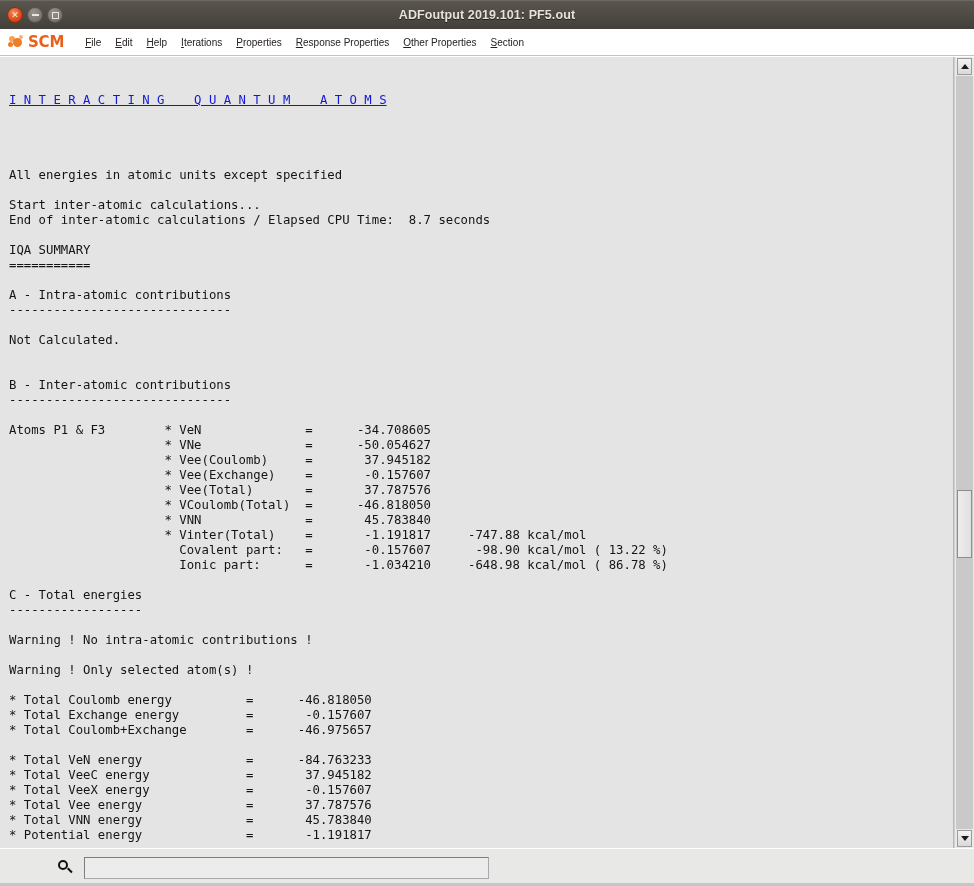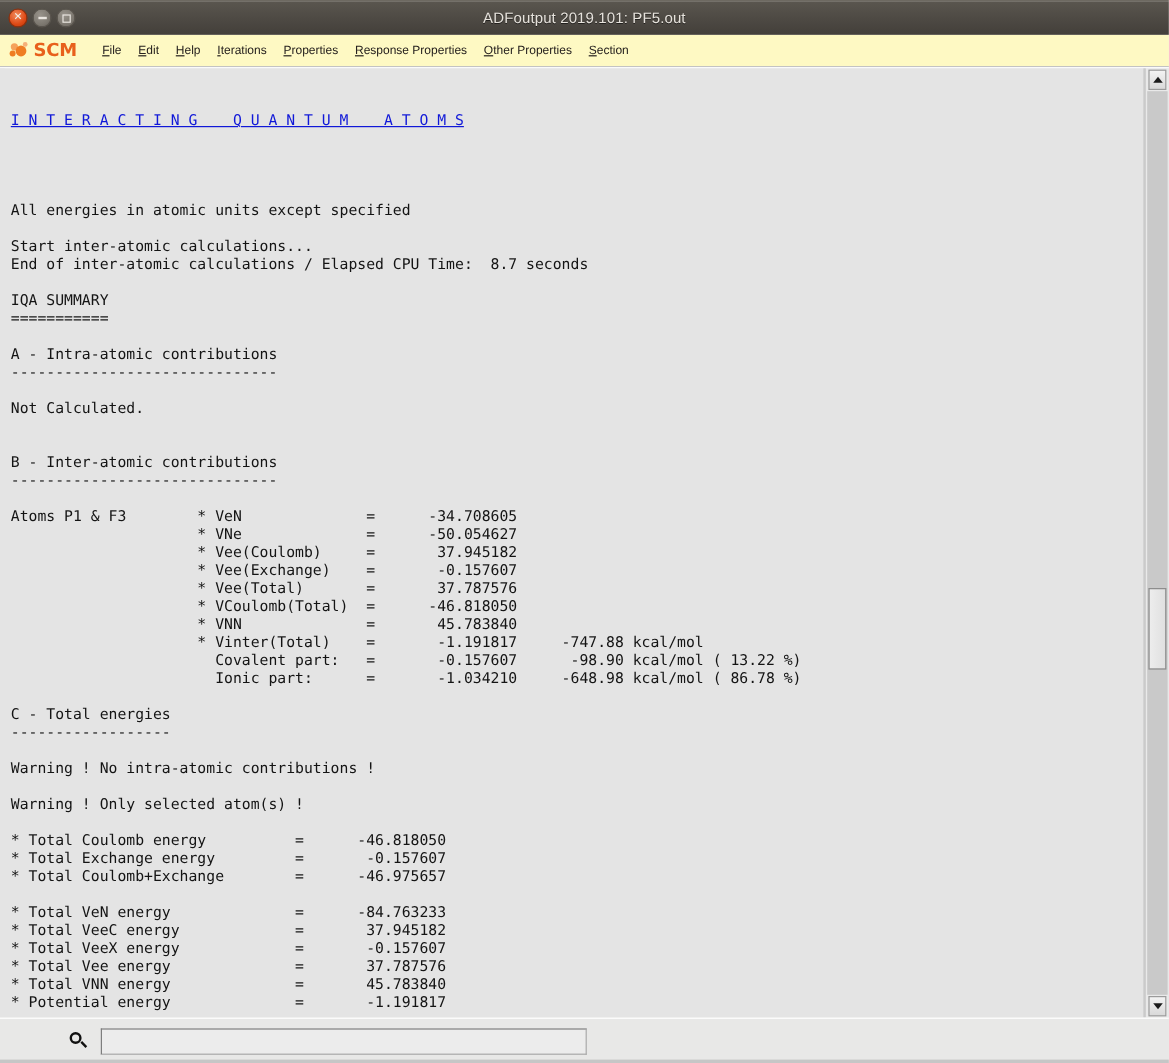--- a/index.html
+++ b/index.html
@@ -75,32 +75,32 @@
     height: 7px;
     border: 1.5px solid #e9e5df;
     box-sizing: border-box;
   }
   .title-text {
     position: absolute;
     left: 0;
     right: 0;
     text-align: center;
     font-size: 12.5px;
-    font-weight: normal;
+    font-weight: bold;
     color: #e6e2dc;
     letter-spacing: 0.1px;
     text-shadow: 0 1px 0 rgba(0,0,0,0.55);
     pointer-events: none;
   }
 
   
   .menubar {
     flex: 0 0 27px;
     height: 27px;
-    background: #fef9c3;
+    background: #ffffff;
     border-bottom: 1px solid #c3c3c3;
     display: flex;
     align-items: center;
     padding-left: 8px;
     box-sizing: border-box;
   }
   .scm-logo {
     display: flex;
     align-items: center;
     gap: 2px;

